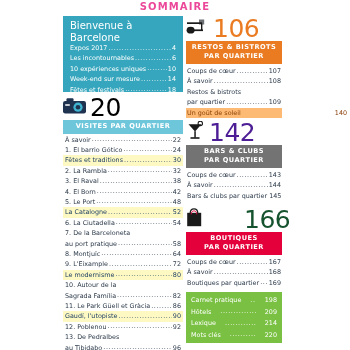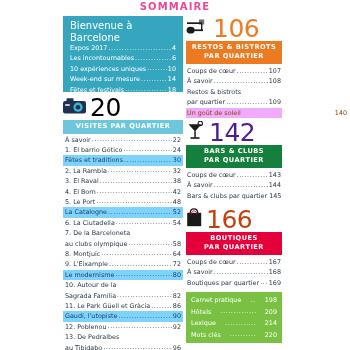--- a/index.html
+++ b/index.html
@@ -104,59 +104,59 @@
     width: 120px;
   }
   .visites-num { color: #000000; }
   .visites-banner { background: #6ec6db; }
   .visites-list {
     margin-top: 1px;
     color: #2c3a4a;
   }
   .visites-list .row { padding: 0 2px; }
   .visites-list .row.hl {
-    background: #7dd3fc;
+    background: #fef9c3;
     color: #1d3f63;
   }
 
   
   .restos-block {
     position: absolute;
     left: 186px;
     top: 16px;
     width: 96px;
   }
   .restos-num { color: #ea7b21; }
   .restos-banner { background: #ea7b21; }
 
   .bars-block {
     position: absolute;
     left: 186px;
     top: 120px;
     width: 96px;
   }
   .bars-num { color: #4c1d95; }
-  .bars-banner { background: #15803d; }
+  .bars-banner { background: #737373; }
 
   .boutiques-block {
     position: absolute;
     left: 186px;
     top: 207px;
     width: 96px;
   }
-  .boutiques-num { color: #c2410c; }
+  .boutiques-num { color: #14532d; margin-left: 38px; }
   .boutiques-banner { background: #e4003a; }
 
   .right-list {
     margin-top: 2.5px;
     color: #2c3a4a;
   }
   .right-list .row { padding: 0 1px; }
   .right-list .row.hl-orange {
-    background: #f0abfc;
+    background: #fdba74;
     color: #8a3d05;
     gap: 46px;
   }
 
   
   .green-box {
     position: absolute;
     left: 186px;
     top: 292px;
     width: 96px;
@@ -272,21 +272,21 @@
           <span class="lbl">6. La Ciutadella</span>
           <span class="dots">............................................................</span>
           <span class="pg">54</span>
         </div>
         <div class="row cont nodots">
           <span class="lbl">7. De la Barceloneta</span>
           <span class="dots">............................................................</span>
           <span class="pg"></span>
         </div>
         <div class="row">
-          <span class="lbl">au clubs olympique</span>
+          <span class="lbl">au port pratique</span>
           <span class="dots">............................................................</span>
           <span class="pg">58</span>
         </div>
         <div class="row">
           <span class="lbl">8. Montjuïc</span>
           <span class="dots">............................................................</span>
           <span class="pg">64</span>
         </div>
         <div class="row">
           <span class="lbl">9. L'Eixample</span>

